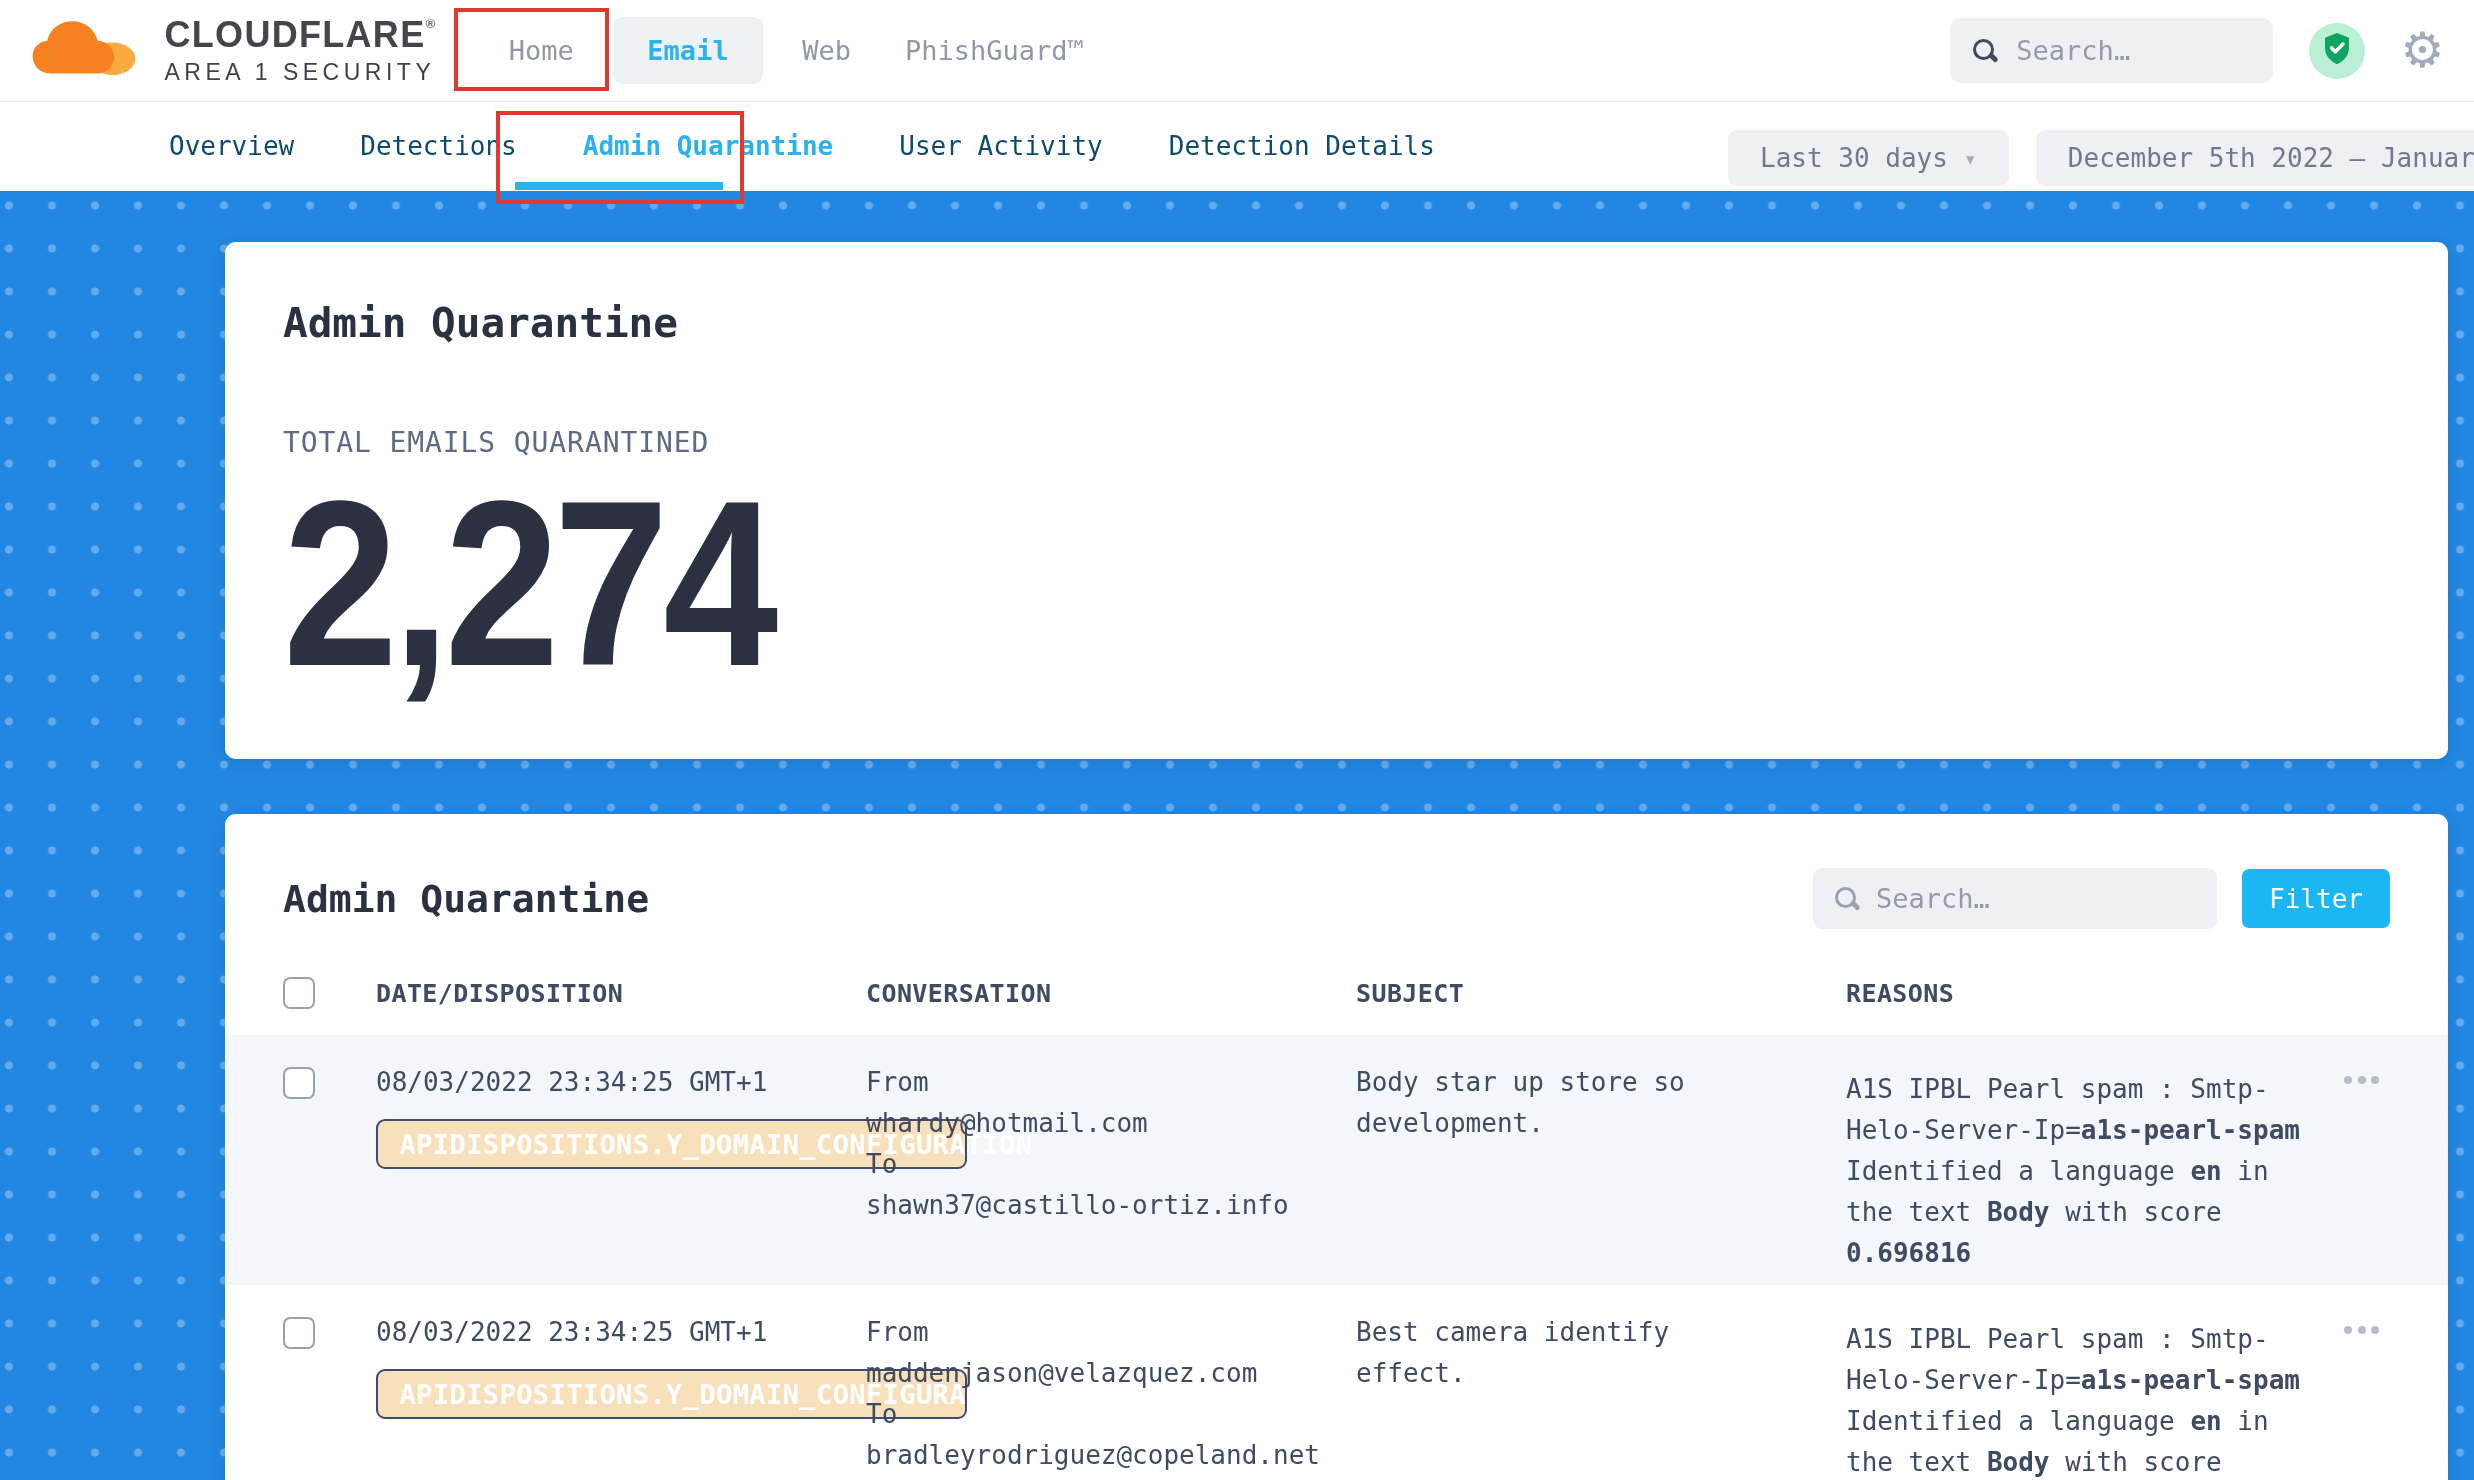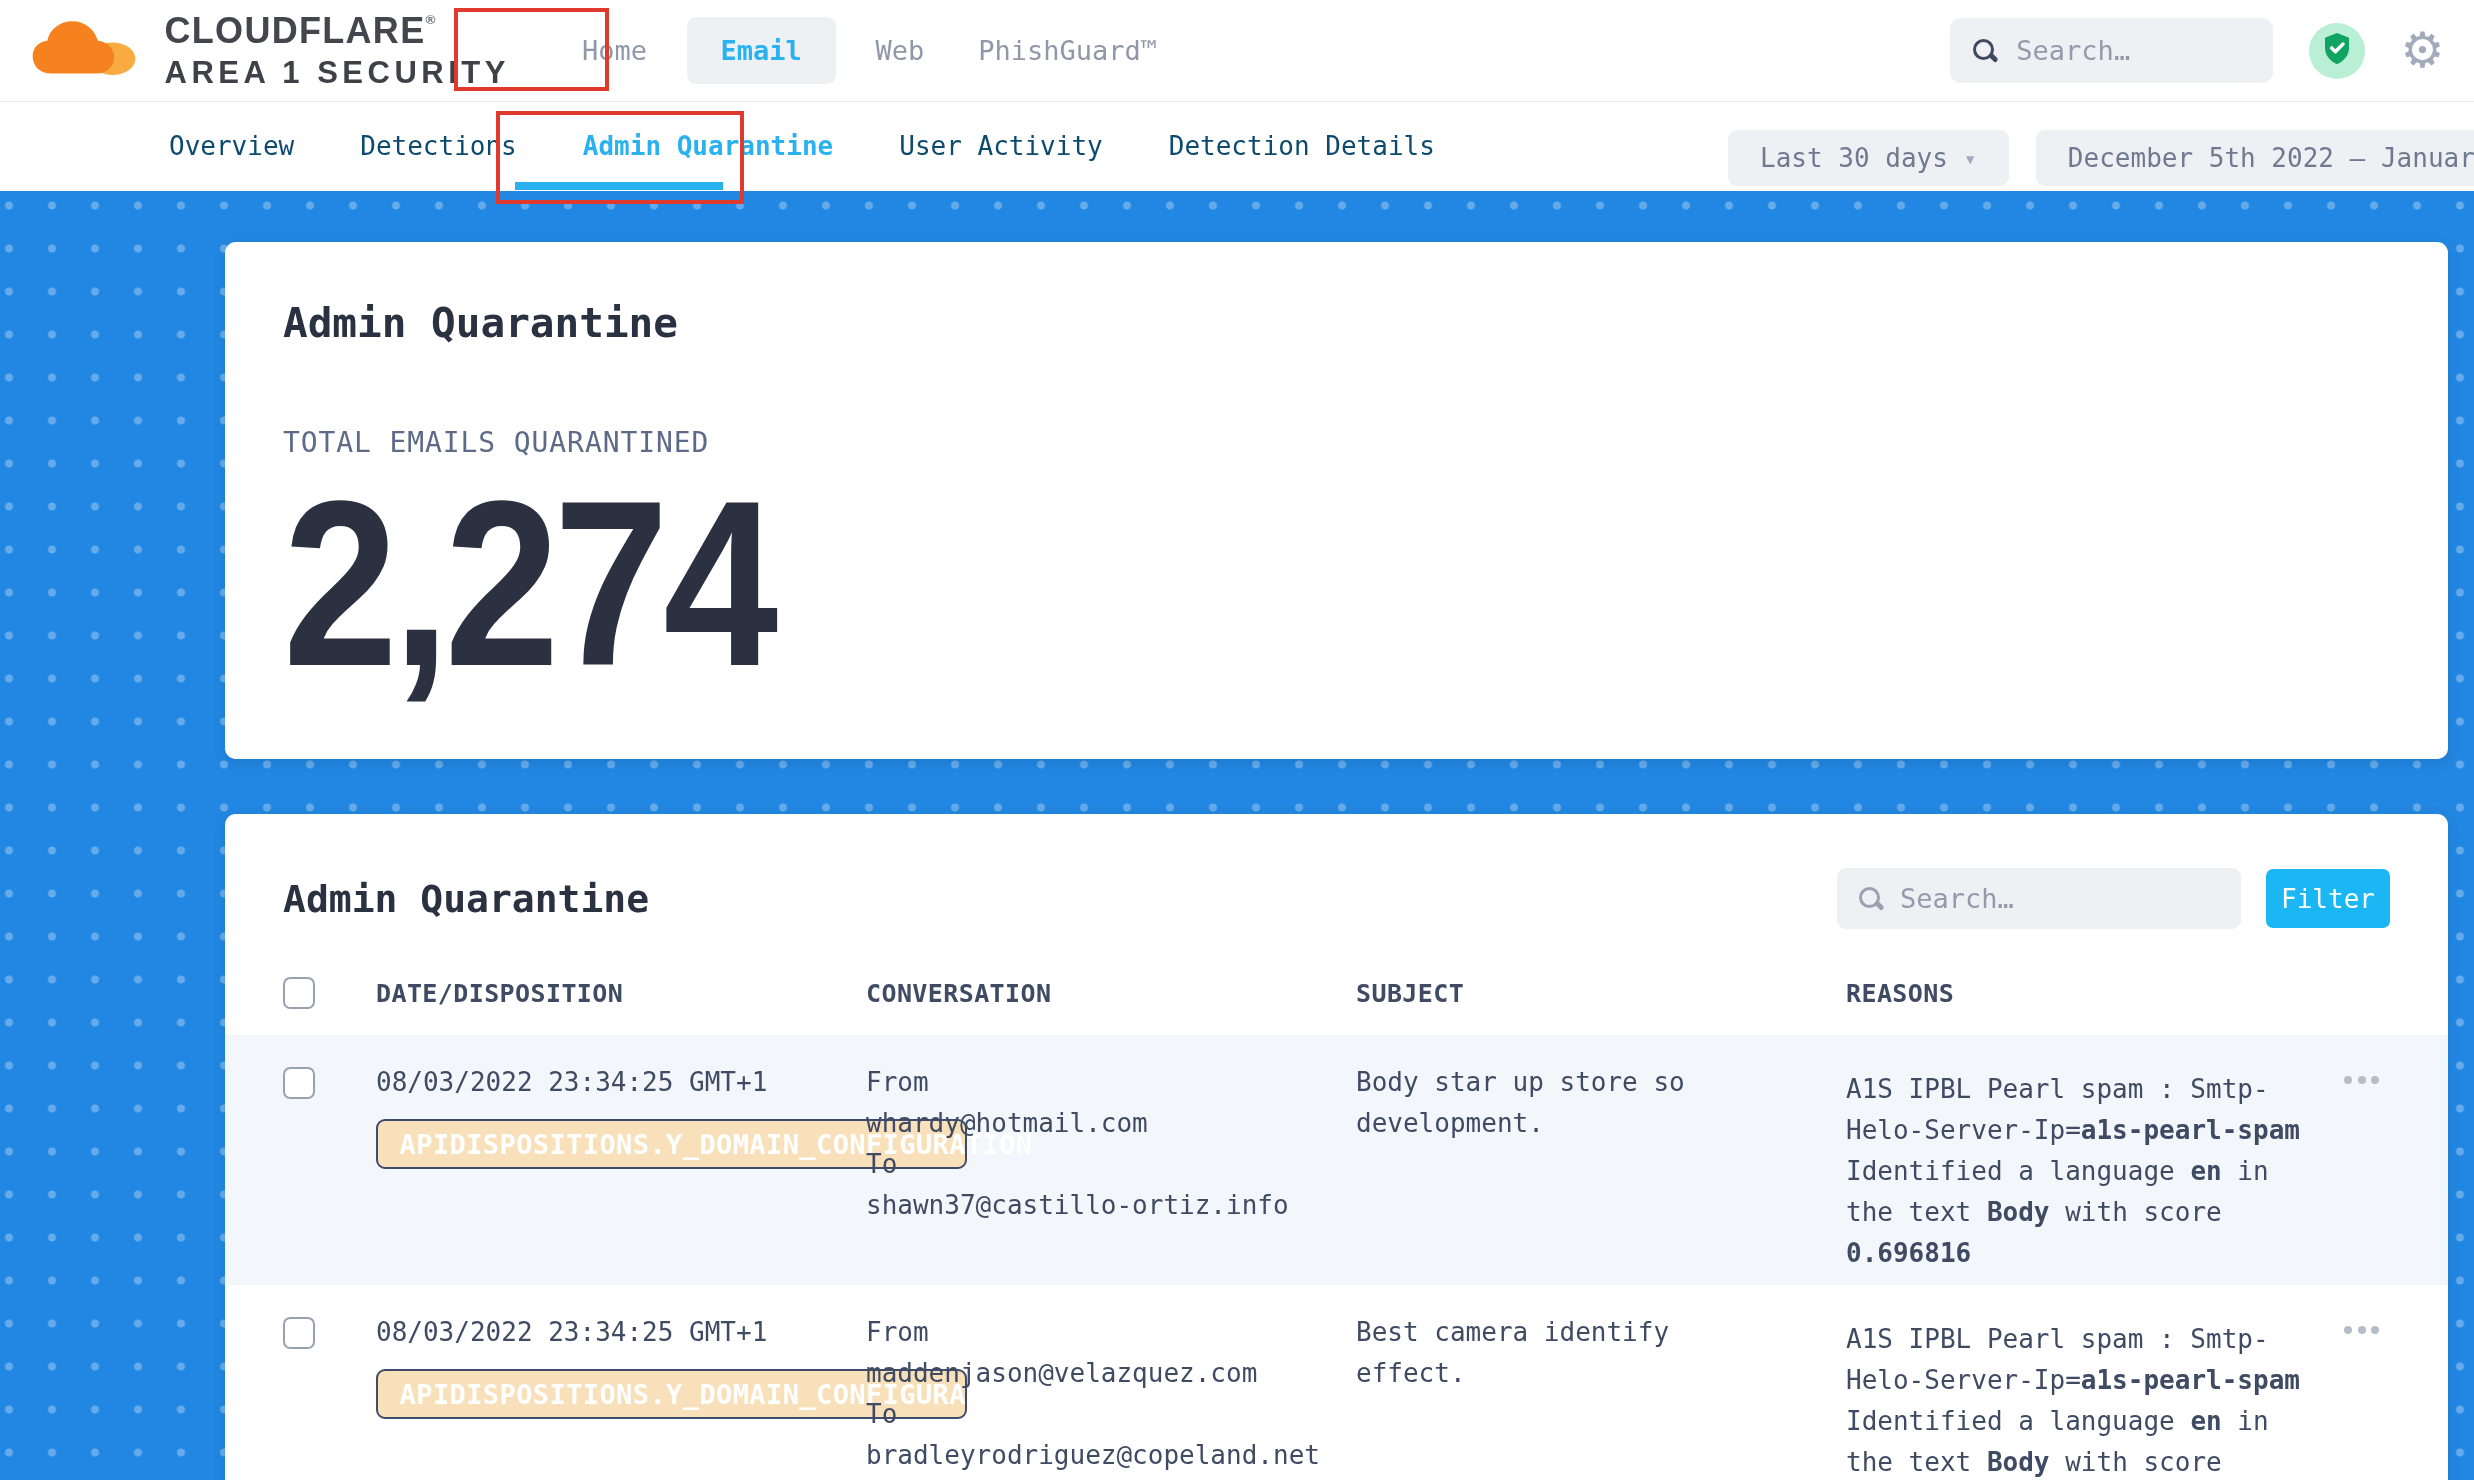--- a/index.html
+++ b/index.html
@@ -6,21 +6,21 @@
   html,body { width:2475px; height:1480px; overflow:hidden; background:#fff;
               font-family:"DejaVu Sans Mono", monospace; }
 
   
   .header { position:relative; height:102px; background:#fff; display:flex; align-items:center;
             border-bottom:1.8px solid #e9ecef; z-index:10; }
   .brand { display:flex; align-items:center; gap:28px; margin-left:30.5px; }
   .brand-text { font-family:"Liberation Sans", sans-serif; }
   .brand-name { font-size:36px; font-weight:700; letter-spacing:1.3px; color:#43474d; line-height:1; }
   .brand-mark { font-size:13.5px; vertical-align:top; color:#6a6e74; }
-  .brand-sub { font-size:31px; font-weight:700; letter-spacing:4.5px; color:#3e4248; margin-top:7.2px; line-height:1; }
+  .brand-sub { font-size:23px; font-weight:400; letter-spacing:4.5px; color:#3e4248; margin-top:7.2px; line-height:1; }
   .nav { display:flex; align-items:center; margin-left:45px; }
   .nav-item { font-size:27px; color:#8f97a8; padding:0 27px; cursor:pointer; }
   .nav-item.active { background:#eef1f4; color:#29b2ef; font-weight:bold; border-radius:9px;
                      padding:18px 34px; margin:0 12.6px; }
   .header-right { margin-left:auto; margin-right:30.5px; display:flex; align-items:center; gap:36px; }
   .search-pill { width:323px; height:65px; background:#eef0f3; border-radius:10.8px;
                  display:flex; align-items:center; padding:0 23.4px; gap:20px; }
   .search-pill input, .search-pill2 input { border:none; outline:none; background:transparent;
                  font-family:"DejaVu Sans Mono", monospace; font-size:27px; color:#3f4a63; width:100%; }
   .search-pill input::placeholder, .search-pill2 input::placeholder { color:#939bab; }
@@ -65,21 +65,21 @@
   .stat-value { margin-top:12.6px; font-family:"Liberation Sans", sans-serif; font-weight:700;
                 font-size:235px; line-height:.95; color:#2b3140; letter-spacing:-6.3px;
                 transform:scaleX(.88); transform-origin:left top; }
 
   
   .card2-head { display:flex; align-items:center; }
   .card2-title { font-size:38px; font-weight:bold; color:#2a3140; }
   .card2-right { margin-left:auto; display:flex; align-items:center; gap:25px; }
   .search-pill2 { width:404px; height:61px; background:#eef0f3; border-radius:9px;
                   display:flex; align-items:center; padding:0 21.6px; gap:18px; }
-  .filter-btn { width:124px; height:59px; background:#1ab7f4; border:none; border-radius:7.2px;
+  .filter-btn { width:148px; height:59px; background:#1ab7f4; border:none; border-radius:7.2px;
                 color:#fff; font-family:"DejaVu Sans Mono", monospace; font-size:26px;
                 display:flex; align-items:center; justify-content:center; cursor:pointer; }
 
   .grid-cols { display:grid; grid-template-columns:93px 490px 490px 490px 463px 1fr; }
   .thead { margin-top:22.5px; height:83px; align-items:center; font-size:25px; font-weight:bold;
            color:#3f4a63; letter-spacing:0.4px; }
   .checkbox { width:32px; height:32px; background:#fff; border:2.7px solid #98a1b0; border-radius:7.2px;
               cursor:pointer; }
   .trow { margin:0 -58px; padding:27px 58px 0; align-items:start; }
   .trow.alt { background:#f3f6fa; }

